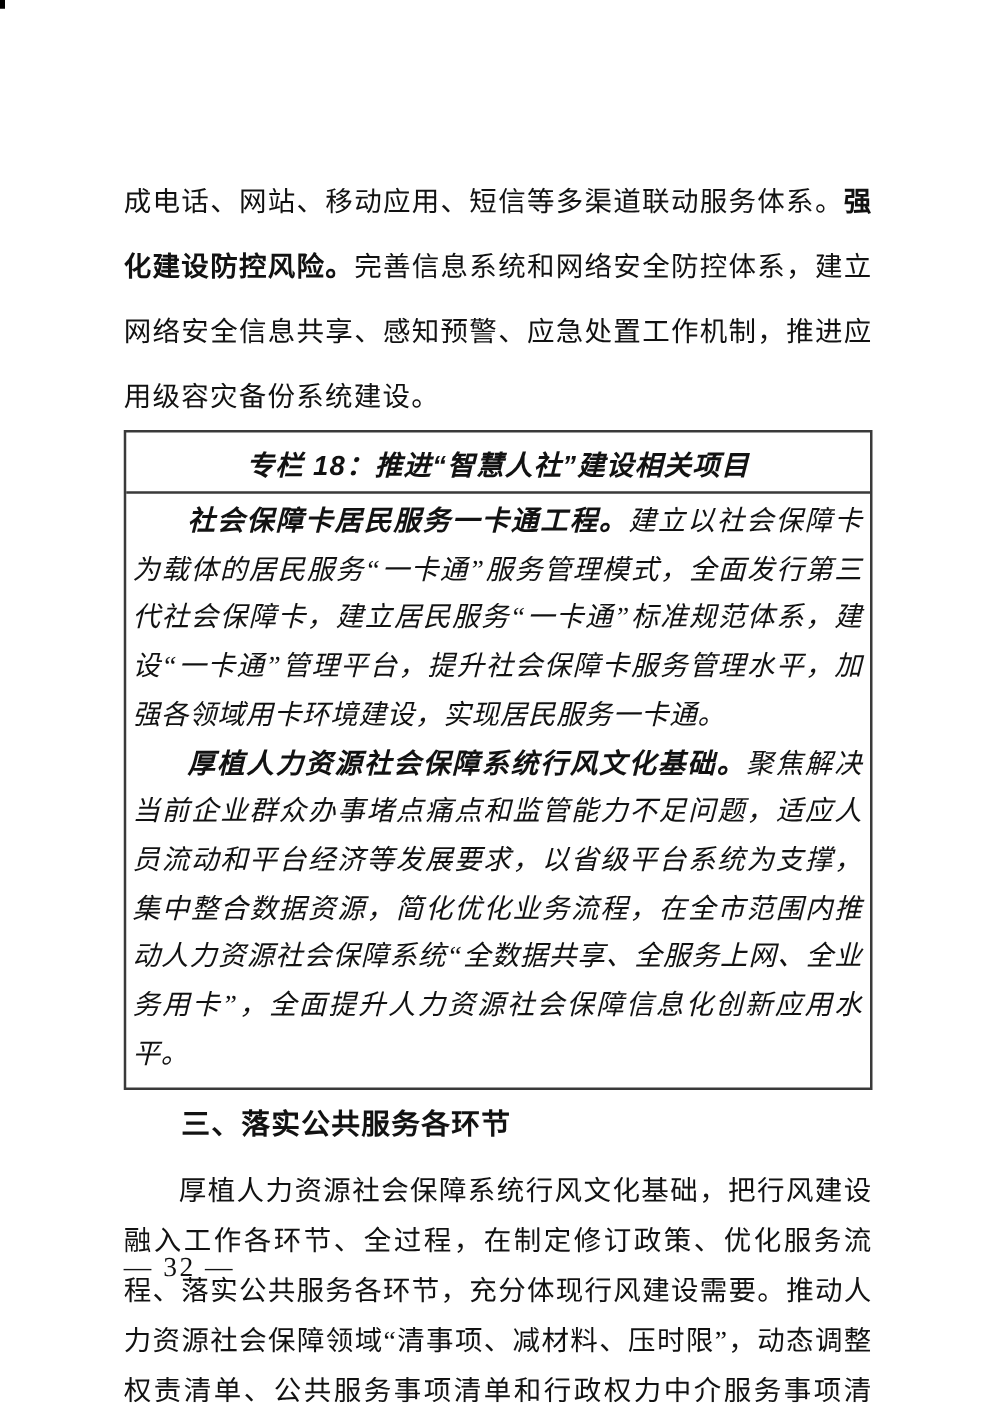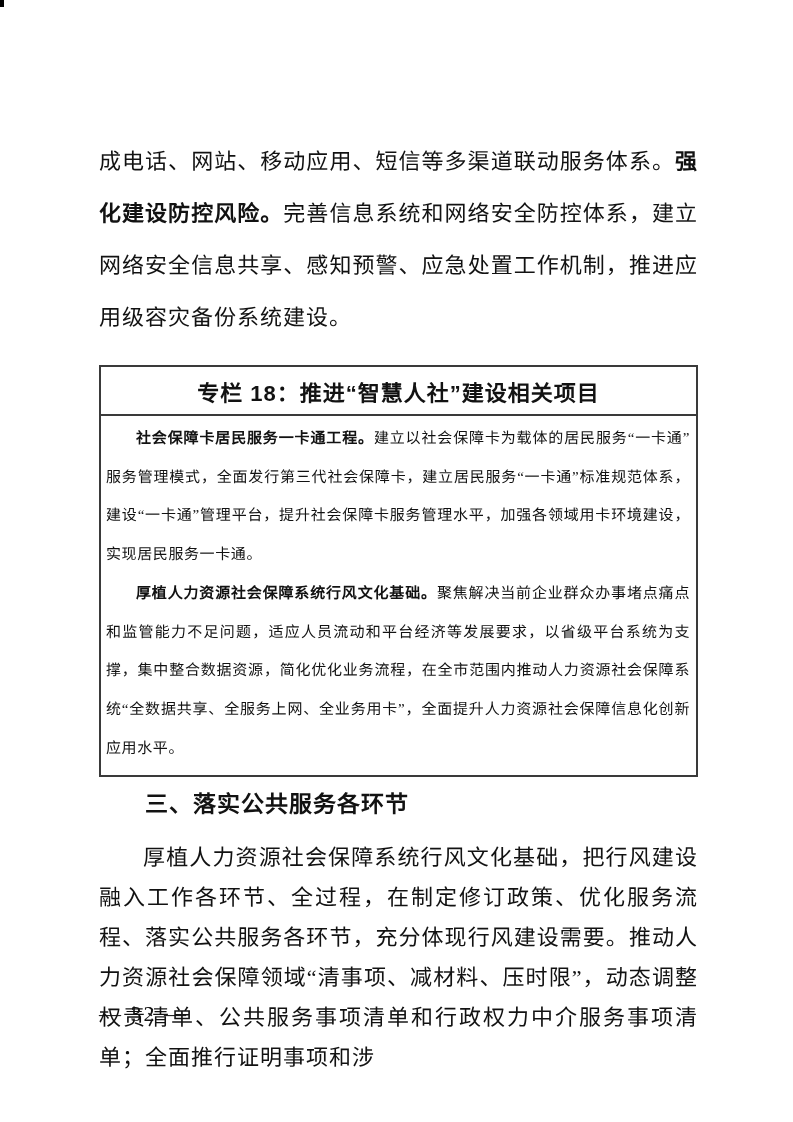--- a/index.html
+++ b/index.html
@@ -27,38 +27,39 @@
   }
   .body-par {
     font-size: 22px;
     line-height: 52px;
     text-align: justify;
     text-justify: inter-ideograph;
     letter-spacing: 1px;
   }
   .bold { font-weight: bold; }
   .column-box {
-    margin-top: 21px;
+    margin-top: 0;
     border: 2px solid #3a3a3a;
     background: #ffffff;
+    font-style: italic;
   }
   .box-title {
     font-family: "Liberation Sans", "DejaVu Sans", sans-serif;
     font-weight: bold;
     font-size: 22px;
     text-align: center;
     letter-spacing: 1px;
     padding: 8px 4px 7px 4px;
     border-bottom: 2px solid #3a3a3a;
   }
   .box-body {
     padding: 3px 6px 8px 5px;
   }
   .box-par {
-    font-size: 15px;
+    font-size: 22px;
     line-height: 38.7px;
     text-align: justify;
     text-justify: inter-ideograph;
     text-indent: 2em;
     letter-spacing: 0.6px;
   }
   .section-heading {
     font-family: "Liberation Sans", "DejaVu Sans", sans-serif;
     font-weight: bold;
     font-size: 23px;

